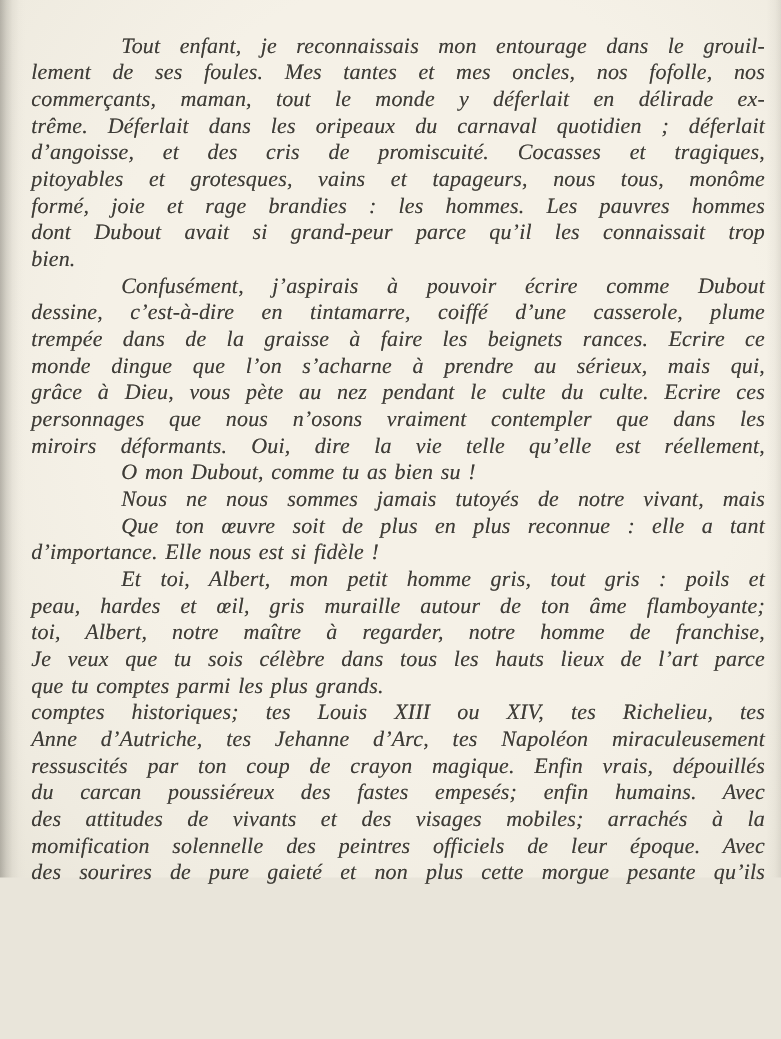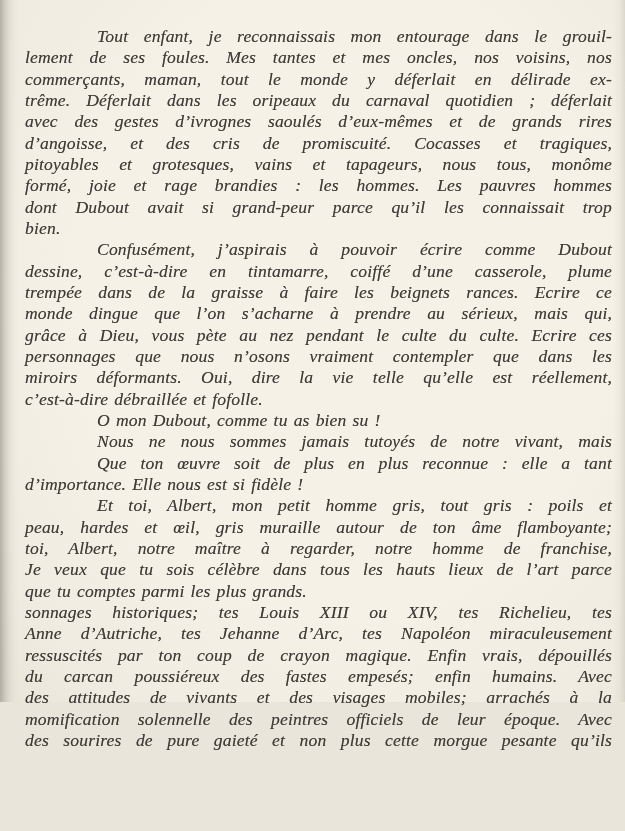--- a/index.html
+++ b/index.html
@@ -53,47 +53,45 @@
   .j{text-align:justify;text-align-last:justify;}
   .l{text-align:right;text-align-last:left;}
   .in{text-indent:72px;}
 </style>
 </head>
 <body>
 
 <div class="page">
   <div class="text-block">
     <div class="ln j in">Tout enfant, je reconnaissais mon entourage dans le grouil-</div>
-    <div class="ln j">lement de ses foules. Mes tantes et mes oncles, nos voisins, nos</div>
+    <div class="ln j">lement de ses foules. Mes tantes et mes oncles, nos fofolle, nos</div>
     <div class="ln j">commerçants, maman, tout le monde y déferlait en délirade ex-</div>
     <div class="ln j">trême. Déferlait dans les oripeaux du carnaval quotidien ; déferlait</div>
-    <div class="ln j">avec des gestes d’ivrognes saoulés d’eux-mêmes et de grands rires</div>
     <div class="ln j">d’angoisse, et des cris de promiscuité. Cocasses et tragiques,</div>
     <div class="ln j">pitoyables et grotesques, vains et tapageurs, nous tous, monôme</div>
     <div class="ln j">formé, joie et rage brandies : les hommes. Les pauvres hommes</div>
     <div class="ln j">dont Dubout avait si grand-peur parce qu’il les connaissait trop</div>
     <div class="ln l">bien.</div>
     <div class="ln j in">Confusément, j’aspirais à pouvoir écrire comme Dubout</div>
     <div class="ln j">dessine, c’est-à-dire en tintamarre, coiffé d’une casserole, plume</div>
     <div class="ln j">trempée dans de la graisse à faire les beignets rances. Ecrire ce</div>
     <div class="ln j">monde dingue que l’on s’acharne à prendre au sérieux, mais qui,</div>
     <div class="ln j">grâce à Dieu, vous pète au nez pendant le culte du culte. Ecrire ces</div>
     <div class="ln j">personnages que nous n’osons vraiment contempler que dans les</div>
     <div class="ln j">miroirs déformants. Oui, dire la vie telle qu’elle est réellement,</div>
-    <div class="ln l">c’est-à-dire débraillée et fofolle.</div>
     <div class="ln l in">O mon Dubout, comme tu as bien su !</div>
     <div class="ln j in">Nous ne nous sommes jamais tutoyés de notre vivant, mais</div>
     <div class="ln j in">Que ton œuvre soit de plus en plus reconnue : elle a tant</div>
     <div class="ln l">d’importance. Elle nous est si fidèle !</div>
     <div class="ln j in">Et toi, Albert, mon petit homme gris, tout gris : poils et</div>
     <div class="ln j">peau, hardes et œil, gris muraille autour de ton âme flamboyante;</div>
     <div class="ln j">toi, Albert, notre maître à regarder, notre homme de franchise,</div>
     <div class="ln j">Je veux que tu sois célèbre dans tous les hauts lieux de l’art parce</div>
     <div class="ln l">que tu comptes parmi les plus grands.</div>
-    <div class="ln j">sonnages historiques; tes Louis XIII ou XIV, tes Richelieu, tes</div>
+    <div class="ln j">comptes historiques; tes Louis XIII ou XIV, tes Richelieu, tes</div>
     <div class="ln j">Anne d’Autriche, tes Jehanne d’Arc, tes Napoléon miraculeusement</div>
     <div class="ln j">ressuscités par ton coup de crayon magique. Enfin vrais, dépouillés</div>
     <div class="ln j">du carcan poussiéreux des fastes empesés; enfin humains. Avec</div>
     <div class="ln j">des attitudes de vivants et des visages mobiles; arrachés à la</div>
     <div class="ln j">momification solennelle des peintres officiels de leur époque. Avec</div>
     <div class="ln j">des sourires de pure gaieté et non plus cette morgue pesante qu’ils</div>
   </div>
 </div>
 
 </body></html>

